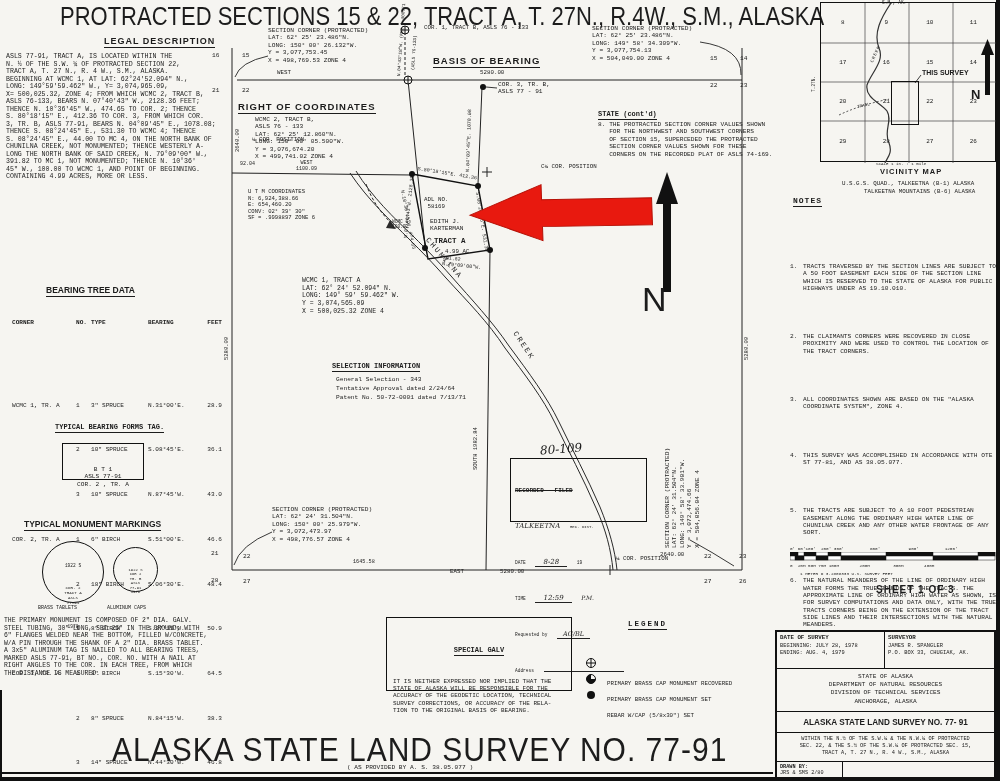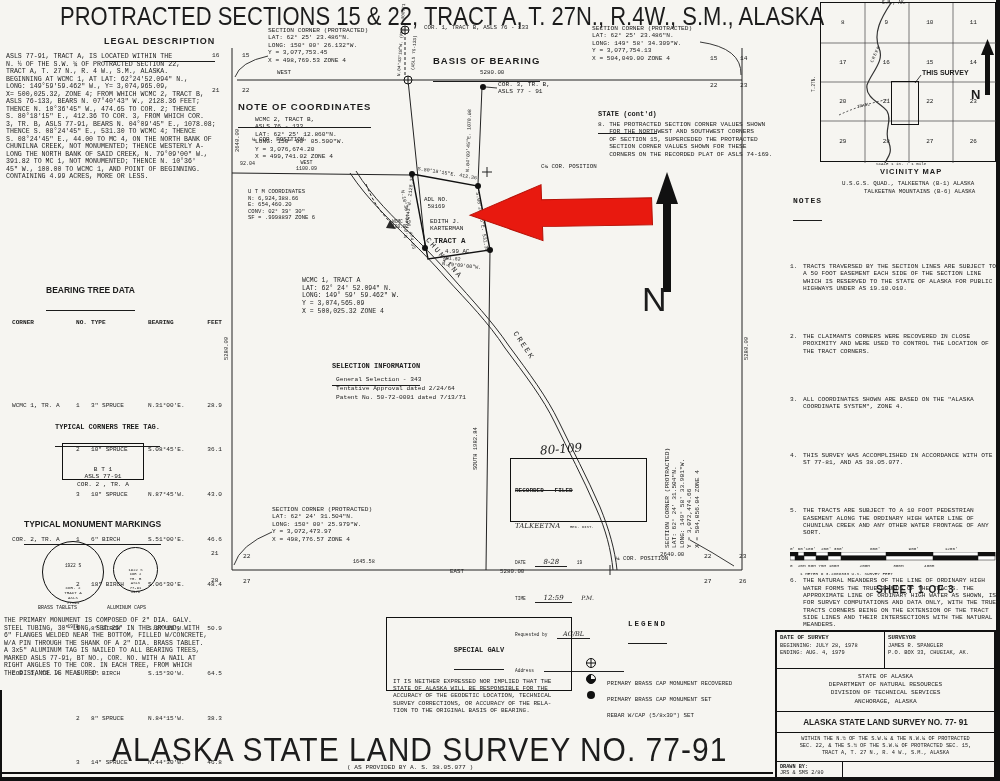--- a/index.html
+++ b/index.html
@@ -11,21 +11,21 @@
 .sans{font-family:"Liberation Sans","DejaVu Sans",sans-serif;}
 .hand{font-family:"DejaVu Serif","Liberation Serif",serif;font-style:italic;}
 .b{font-weight:bold;}
 .ctr{text-align:center;}
 .m45{font-size:4.5px;line-height:5.4px;}
 .m50{font-size:5px;line-height:5.9px;}
 .m55{font-size:5.5px;line-height:6.5px;}
 .m58{font-size:5.8px;line-height:6.9px;}
 .m62{font-size:6.2px;line-height:7.4px;}
 .m65{font-size:6.5px;line-height:7.7px;}
-.ul{border-bottom:1px solid #1c1c1c;padding-bottom:15px;}
+.ul{border-bottom:1px solid #1c1c1c;padding-bottom:1px;}
 .rot{transform-origin:left top;}
 svg{position:absolute;left:0;top:0;}
 .bt-row{display:flex;font-size:6.1px;line-height:8.7px;white-space:nowrap;}
 .bt-c{width:64px;}.bt-n{width:15px;}.bt-t{width:57px;}.bt-b{width:50px;}.bt-f{width:24px;text-align:right;}
 .note-item{display:flex;margin-bottom:5px;}
 .note-num{width:13px;font-size:6.2px;line-height:7.3px;}
 .note-text{flex:1;font-size:6.2px;line-height:7.3px;}
 #vicinity{position:absolute;left:820px;top:2px;width:176px;height:160px;border:1.5px solid #111;}
 #vic-grid{position:absolute;left:0;top:0;width:100%;height:100%;display:grid;
   grid-template-columns:repeat(4,1fr);grid-template-rows:repeat(4,1fr);}
@@ -195,21 +195,21 @@
         </div>
       
         
       
         
       
         
       </div>
   </div>
 
-  <div class="t b ul" style="left:55px;top:423px;font-size:7px;">TYPICAL CORNERS TREE TAG.</div>
+  <div class="t b ul" style="left:55px;top:423px;font-size:7px;">TYPICAL BEARING FORMS TAG.</div>
   <div class="t ctr" style="left:62px;top:443px;width:82px;height:37px;border:1.2px solid #111;padding-top:4px;">
     <span class="t m62" style="position:static;display:block;">B T 1
 ASLS   77-91
 COR. 2 , TR. A</span>
   </div>
 
   <div class="t sans b ul" style="left:24px;top:519px;font-size:8.5px;">TYPICAL  MONUMENT  MARKINGS</div>
   <div class="t" style="left:42px;top:541px;width:62px;height:62px;border:1.2px solid #111;border-radius:50%;text-align:center;">
     <span class="t m45" style="position:static;display:block;margin-top:3px;">1922 S</span>
     <span class="t m45" style="position:static;display:block;font-size:4.2px;line-height:4.8px;">COR. 2
@@ -255,21 +255,21 @@
 LONG: 150° 00' 25.979"W.
 Y =  3,072,473.97
 X =    498,776.57  ZONE 4</div>
   <div class="t m62 rot" style="left:664px;top:548px;width:120px;transform:rotate(-90deg);">SECTION CORNER (PROTRACTED)
 LAT:  62° 24' 31.504"N.
 LONG: 149° 58' 33.901"W.
 Y = 3,072,474.66
 X =   504,056.04  ZONE 4</div>
 
   <div class="t sans b ul" style="left:433px;top:55px;font-size:9.5px;letter-spacing:1px;">BASIS  OF  BEARING</div>
-  <div class="t sans b ul" style="left:238px;top:101px;font-size:9.5px;letter-spacing:1px;">NOTE  OF  COORDINATES</div>
+  <div class="t sans b ul" style="left:238px;top:101px;font-size:9.5px;letter-spacing:1px;">RIGHT  OF  COORDINATES</div>
   <div class="t m62" style="left:255px;top:116px;">WCMC 2, TRACT B,
 ASLS 76 - 133
 LAT:   62° 25' 12.860"N.
 LONG: 150° 00' 05.500"W.
 Y =  3,076,674.20
 X =    499,741.02  ZONE 4</div>
 
   <div class="t b ul" style="left:598px;top:110px;font-size:7px;">STATE (cont'd)</div>
   <div class="t m62" style="left:598px;top:121px;white-space:pre;">8. THE PROTRACTED SECTION CORNER VALUES SHOWN
    FOR THE NORTHWEST AND SOUTHWEST CORNERS

